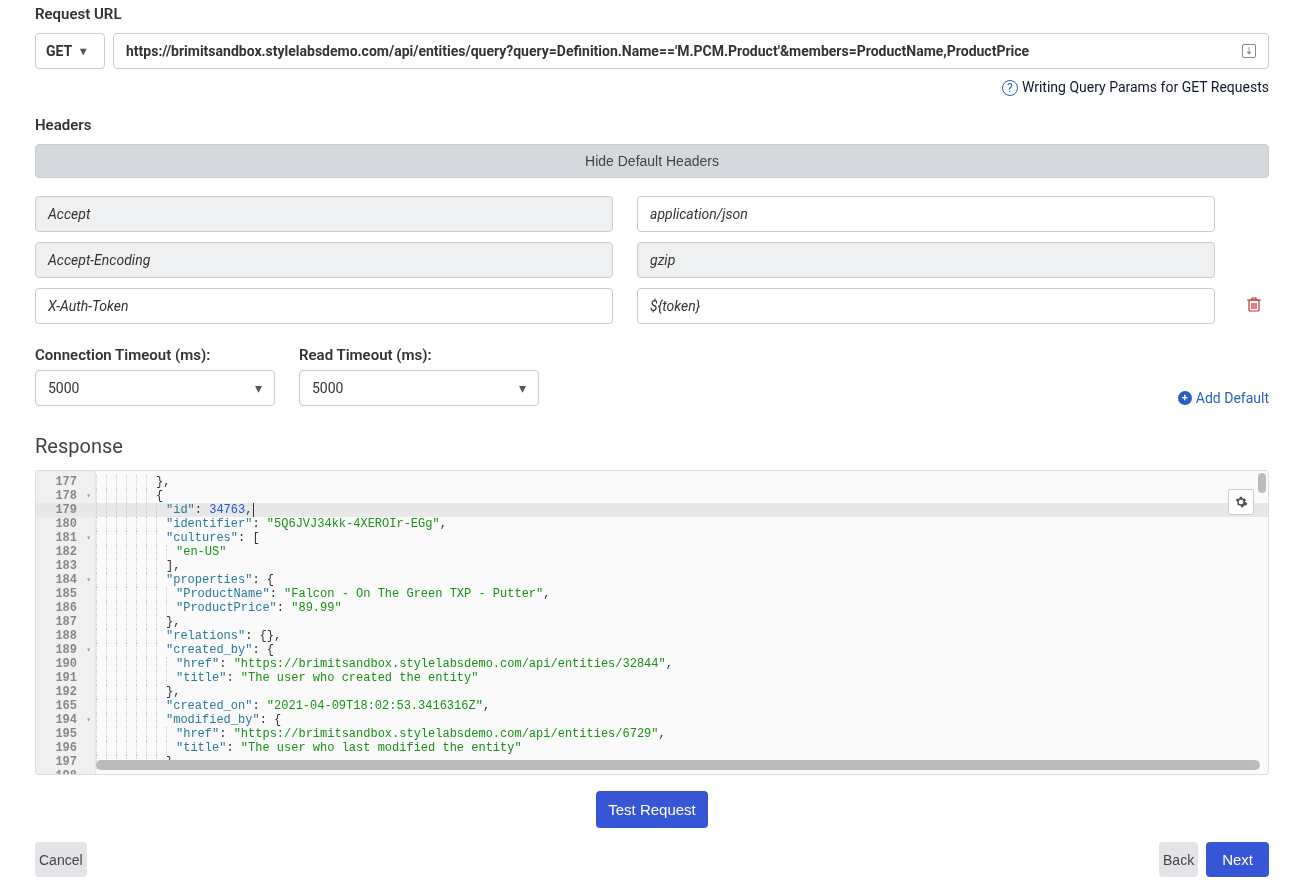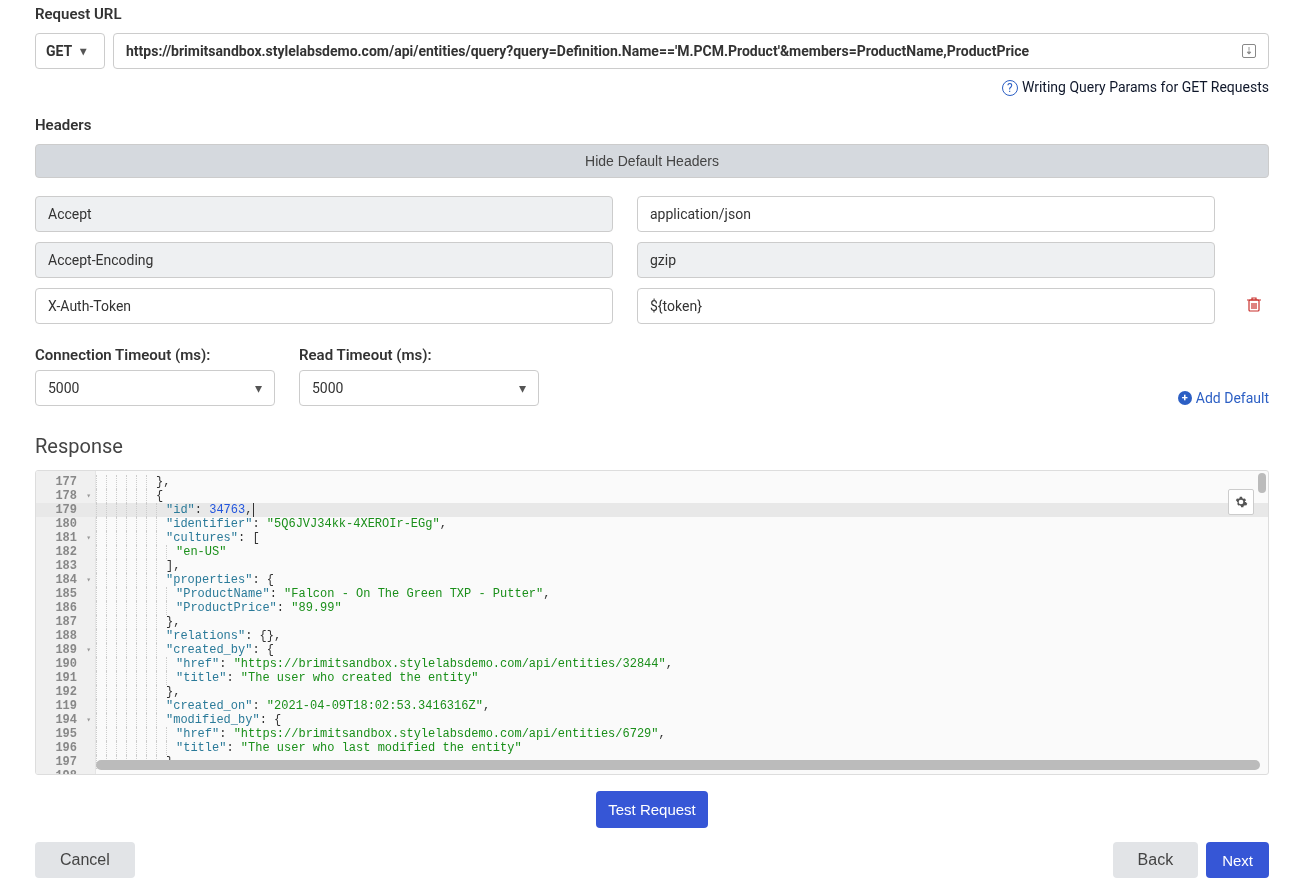--- a/index.html
+++ b/index.html
@@ -86,20 +86,21 @@
   font-size: 14px;
   cursor: pointer;
   margin-bottom: 18px;
 }
 .headers-grid {
   display: grid;
   grid-template-columns: 1fr 1fr 30px;
   column-gap: 24px;
   row-gap: 10px;
   align-items: center;
+  font-style: italic;
 }
 .header-cell {
   border: 1px solid #ccc;
   border-radius: 4px;
   padding: 9px 12px;
   font-size: 14px;
 }
 .readonly { background: #eef0f2; }
 .trash-icon { color: #c9302c; cursor: pointer; text-align: center; font-size: 16px; }
 .timeouts-row {
@@ -245,22 +246,22 @@
 .footer-row {
   display: flex;
   justify-content: space-between;
   margin-top: 14px;
 }
 .btn-gray {
   background: #e2e4e7;
   color: #444;
   border: none;
   border-radius: 4px;
-  padding: 9px 25px;
-  font-size: 16px;
+  padding: 9px 4px;
+  font-size: 14px;
   cursor: pointer;
 }
 .footer-right { display: flex; gap: 8px; align-items: stretch; }
 </style>
 </head>
 <body>
 
 <div class="container">
   <div class="section-label">Request URL</div>
   <div class="row">
@@ -336,21 +337,21 @@
         <div>183</div>
         <div class="fold">184</div>
         <div>185</div>
         <div>186</div>
         <div>187</div>
         <div>188</div>
         <div class="fold">189</div>
         <div>190</div>
         <div>191</div>
         <div>192</div>
-        <div>119</div>
+        <div>165</div>
         <div class="fold">194</div>
         <div>195</div>
         <div>196</div>
         <div>197</div>
         <div>198</div>
       </div>
     <div class="code-body" id="codebody">
         <div class="code-line"><span class="indent-guide"></span><span class="indent-guide"></span><span class="indent-guide"></span><span class="indent-guide"></span><span class="indent-guide"></span><span class="indent-guide"></span><span class="tk-pun">},</span></div>
         <div class="code-line"><span class="indent-guide"></span><span class="indent-guide"></span><span class="indent-guide"></span><span class="indent-guide"></span><span class="indent-guide"></span><span class="indent-guide"></span><span class="tk-pun">{</span></div>
         <div class="code-line hl"><span class="indent-guide"></span><span class="indent-guide"></span><span class="indent-guide"></span><span class="indent-guide"></span><span class="indent-guide"></span><span class="indent-guide"></span><span class="indent-guide"></span><span class="tk-key">"id"</span><span class="tk-pun">: </span><span class="tk-num">34763</span><span class="tk-pun">,<span style="border-left:1px solid #333;margin-left:1px"></span></span></div>

